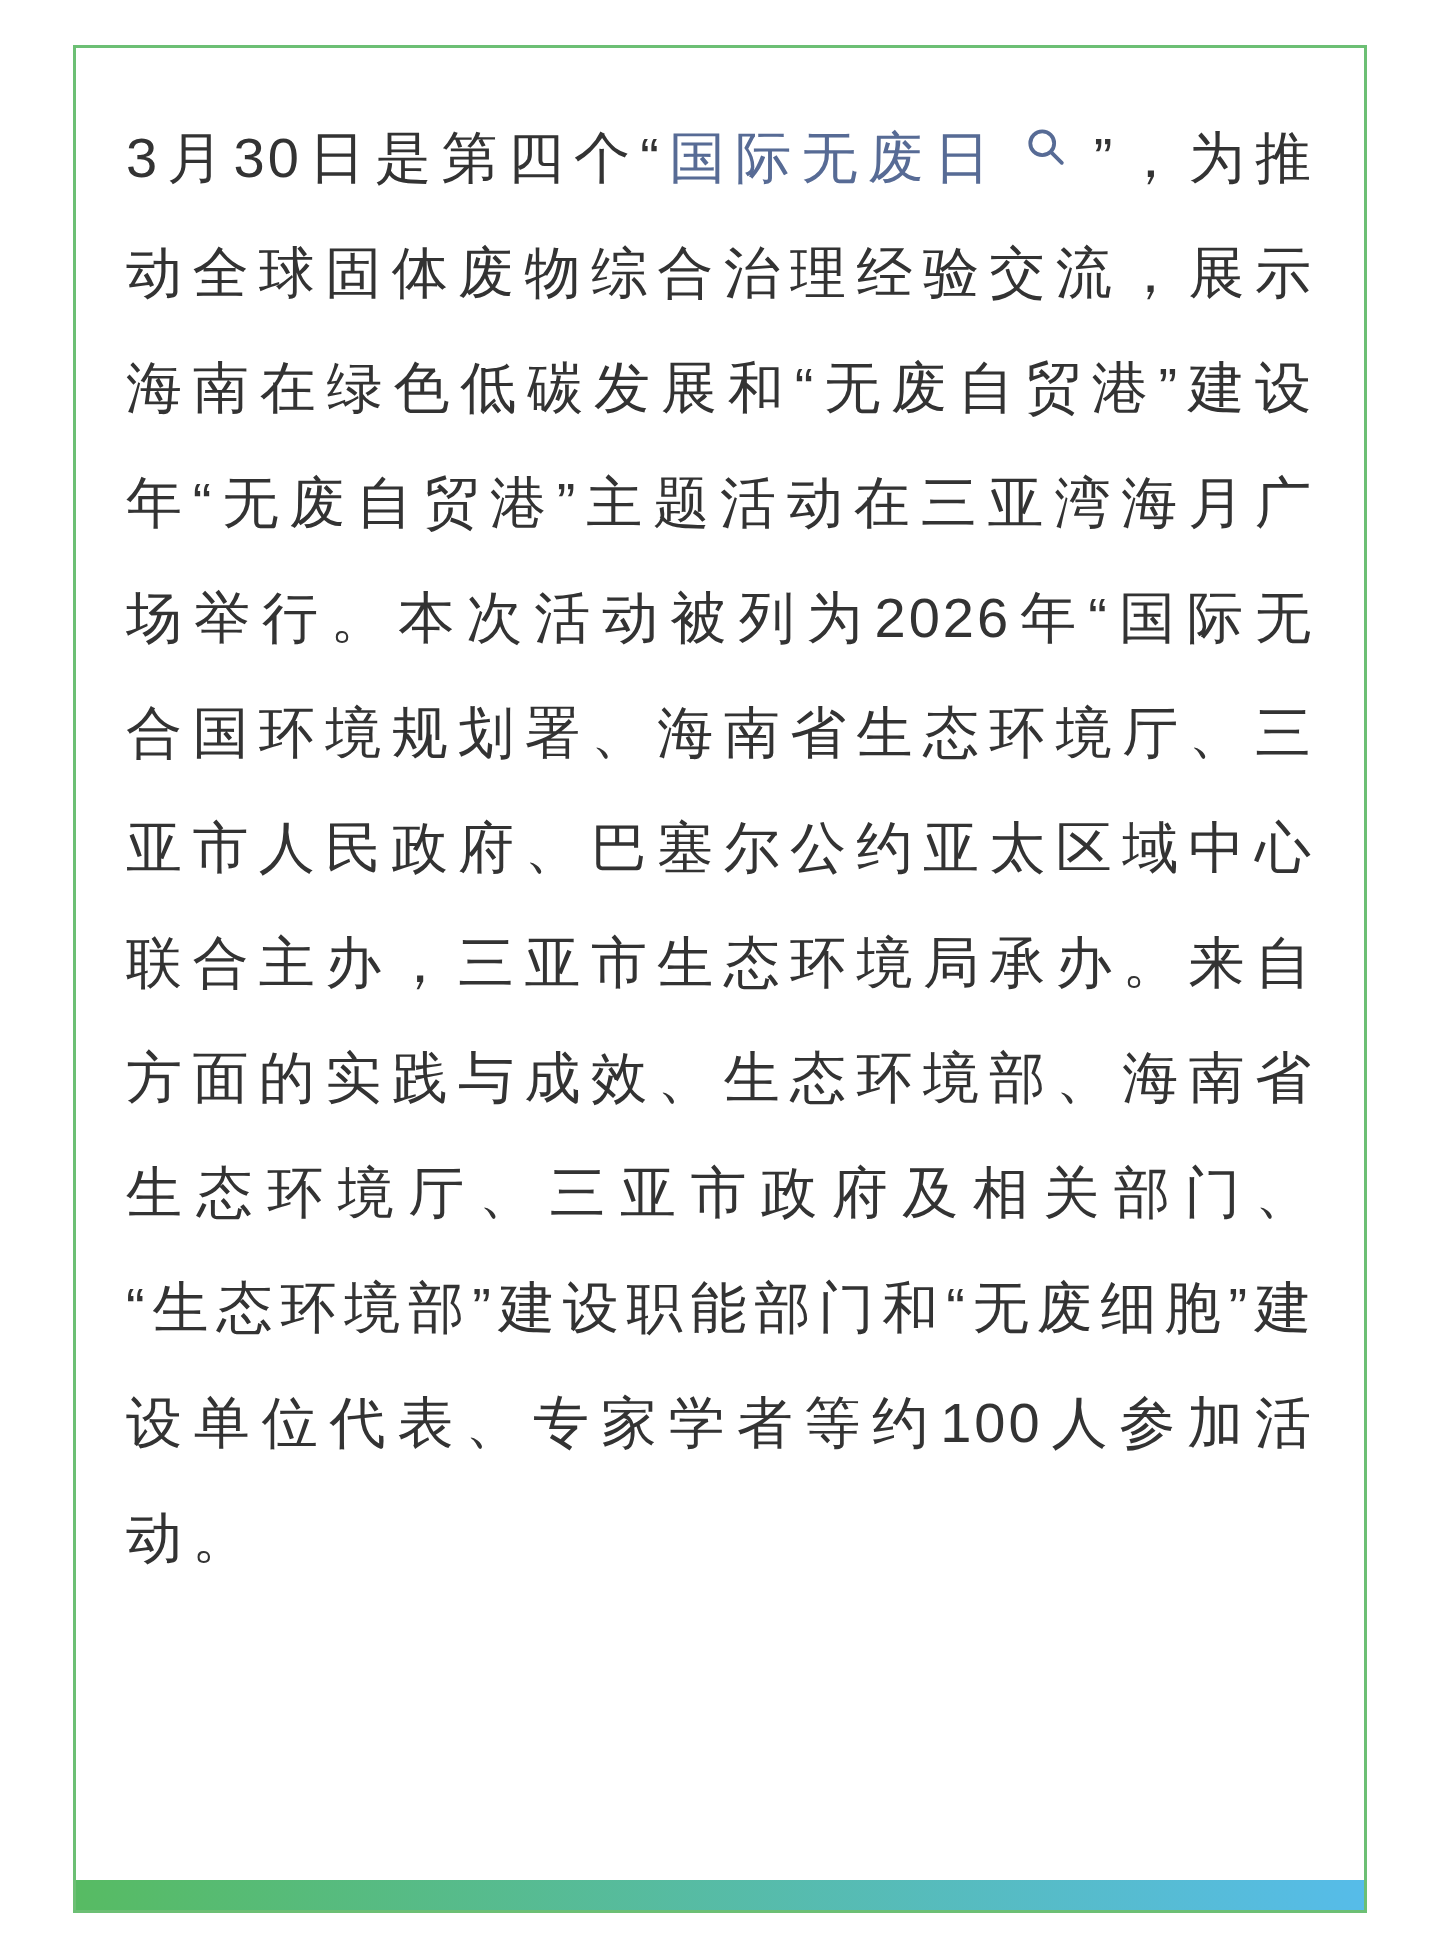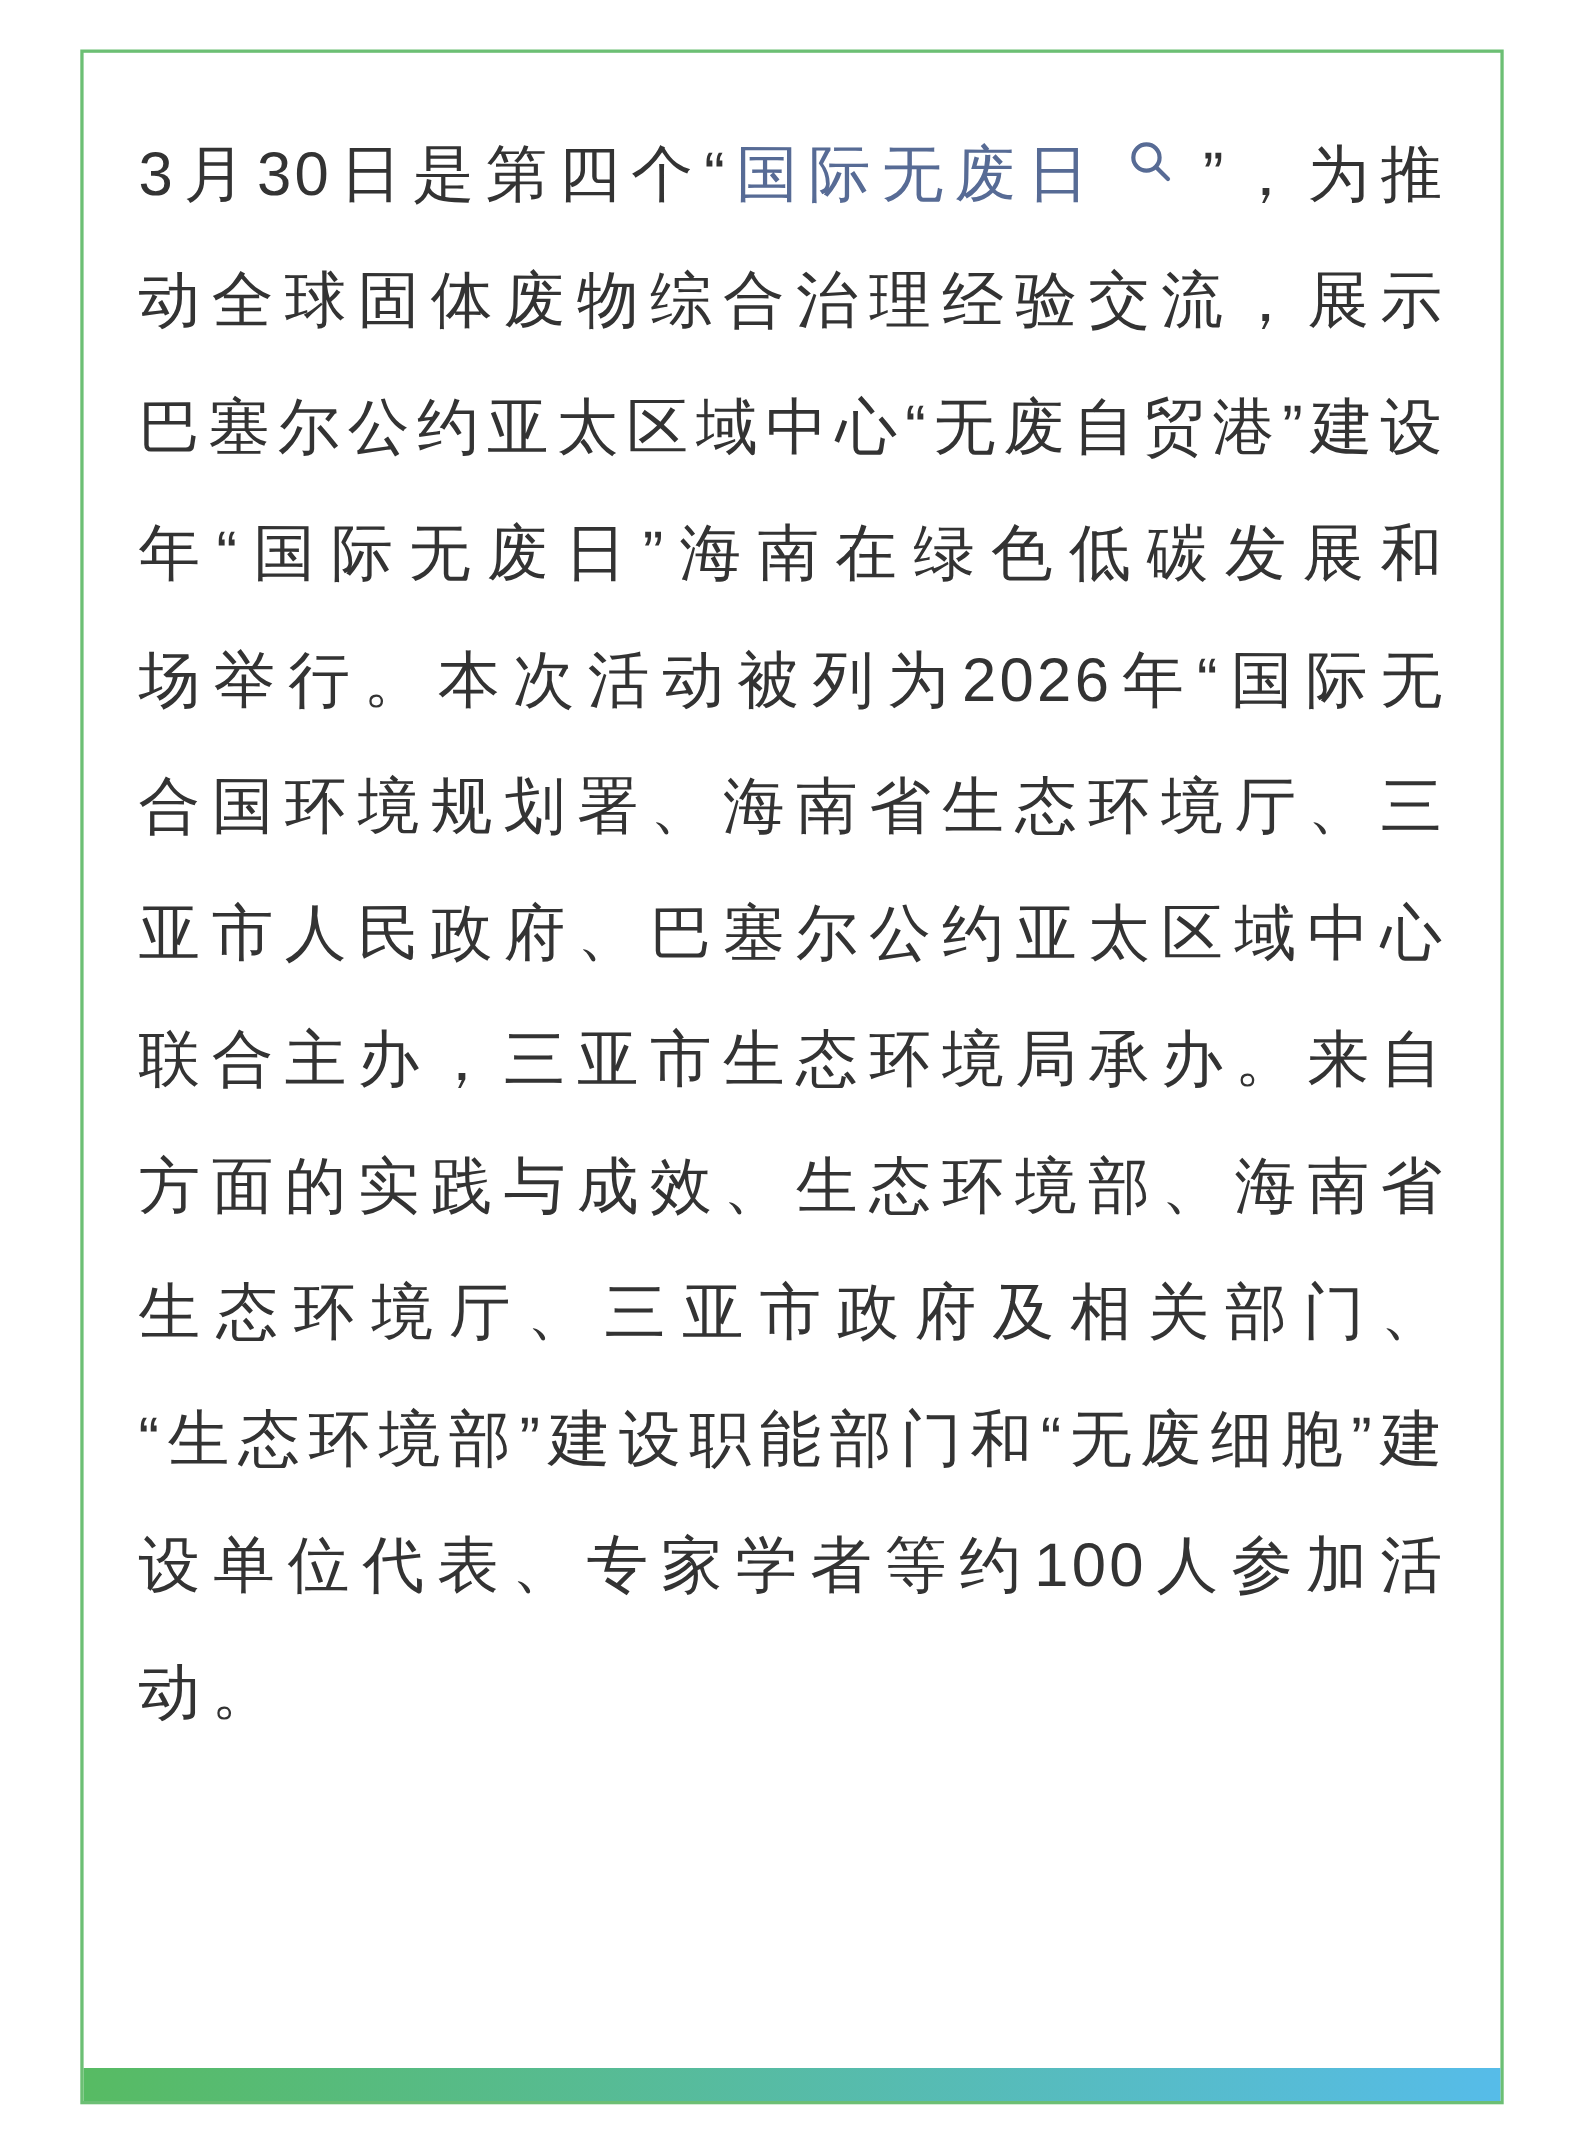--- a/index.html
+++ b/index.html
@@ -83,22 +83,22 @@
 <div class="page">
   <div class="card">
     <div class="article">
         <div class="line"><span>3月30日是第四个“</span><span class="seg-link">国际无废日</span>
   <span class="icon-search"><svg viewBox="0 0 44 44" aria-hidden="true">
               <circle cx="17" cy="17" r="12.5" fill="none" stroke="currentColor" stroke-width="4"></circle>
               <line x1="26.5" y1="26.5" x2="37.5" y2="37.5" stroke="currentColor" stroke-width="4" stroke-linecap="round"></line>
             </svg></span>
 <span>”，为推</span></div>
         <div class="line"><span>动全球固体废物综合治理经验交流，展示</span></div>
-        <div class="line"><span>巴塞尔公约亚太区域中心“无废自贸港”建设</span></div>
-        <div class="line"><span>年“国际无废日”海南在绿色低碳发展和</span></div>
+        <div class="line"><span>海南在绿色低碳发展和“无废自贸港”建设</span></div>
+        <div class="line"><span>年“无废自贸港”主题活动在三亚湾海月广</span></div>
         <div class="line"><span>场举行。本次活动被列为2026年“国际无</span></div>
         <div class="line"><span>合国环境规划署、海南省生态环境厅、三</span></div>
         <div class="line"><span>亚市人民政府、巴塞尔公约亚太区域中心</span></div>
         <div class="line"><span>联合主办，三亚市生态环境局承办。来自</span></div>
         <div class="line"><span>方面的实践与成效、生态环境部、海南省</span></div>
         <div class="line"><span>生态环境厅、三亚市政府及相关部门、</span></div>
         <div class="line"><span>“生态环境部”建设职能部门和“无废细胞”建</span></div>
         <div class="line"><span>设单位代表、专家学者等约100人参加活</span></div>
         <div class="line line-last"><span>动。</span></div>
       </div>

